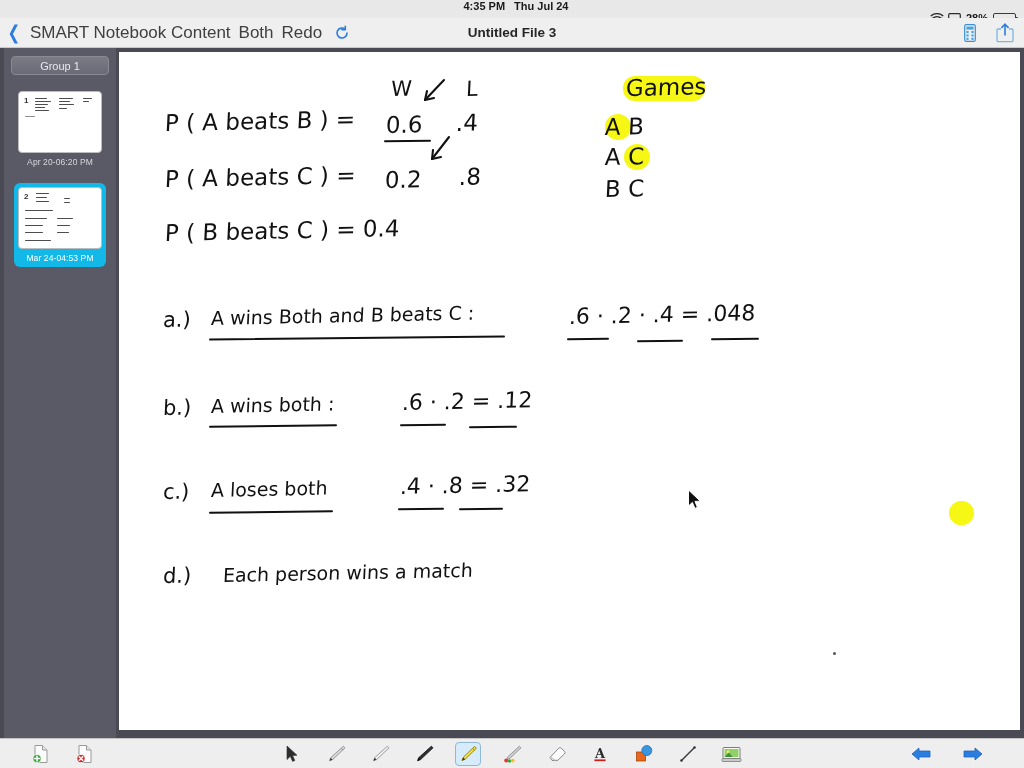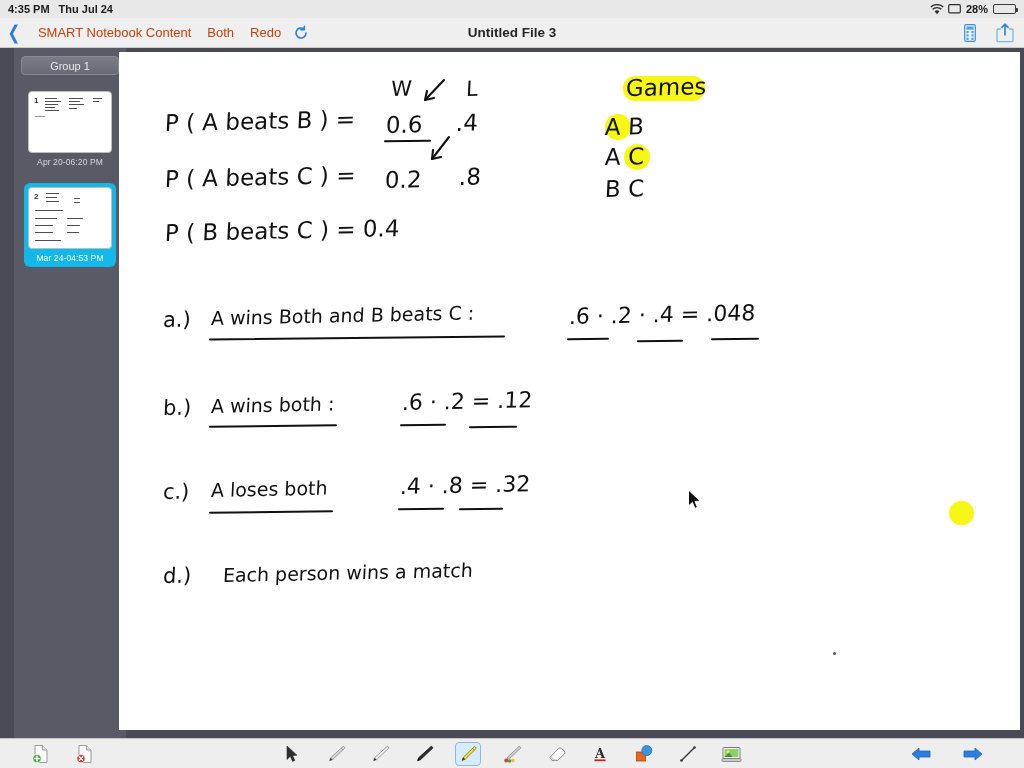--- a/index.html
+++ b/index.html
@@ -9,21 +9,21 @@
     overflow: hidden;
     background: #4a4a55;
   }
   #app { position: relative; width: 1024px; height: 768px; }
 
   
   .status-bar {
     position: absolute; left: 0; top: 0; width: 1024px; height: 18px;
     background: #e8e8e8;
     display: flex; align-items: center;
-    font-size: 11px; font-weight: bold; color: #1a1a1a;
+    font-size: 11px; font-weight: bold; color: #1a1a1a; flex-direction: column;
   }
   .status-left { display: flex; align-items: center; gap: 9px; padding-left: 8px; }
   .status-right { margin-left: auto; display: flex; align-items: center; gap: 5px; padding-right: 8px; }
   .wifi-icon { display:inline-block; width: 13px; height: 10px; position: relative; }
   .wifi-icon svg { display:block; }
   .airplay-icon svg { display:block; }
   .batt-pct { font-size: 11px; font-weight: bold; }
   .batt {
     width: 23px; height: 10px; border: 1px solid #3a3a3a; border-radius: 2px;
     position: relative; padding: 1px;
@@ -38,34 +38,34 @@
   .nav-bar {
     position: absolute; left: 0; top: 18px; width: 1024px; height: 30px;
     background: #efefef; border-bottom: 1px solid #c9c9c9;
     display: flex; align-items: center;
   }
   .nav-left { display: flex; align-items: center; gap: 8px; padding-left: 6px; }
   .back-chevron {
     color: #2b7de0; font-size: 19px; line-height: 1; font-weight: 300;
     transform: scaleX(0.8);
   }
-  .nav-link { color: #c2410c; font-size: 13px; margin-left: 8px; }
+  .nav-link { color: #404040; font-size: 17px; }
   .refresh-icon { color: #2b7de0; margin-left: 4px; display:flex; align-items:center; }
   .nav-title {
     position: absolute; left: 0; right: 0; text-align: center;
     font-size: 13.5px; color: #262626; font-weight: bold; pointer-events: none;
   }
   .nav-right {
     margin-left: auto; display: flex; align-items: center; gap: 20px; padding-right: 10px;
     position: relative; z-index: 2;
   }
 
   
   .sidebar {
-    position: absolute; left: 14px; top: 48px; width: 112px; height: 690px;
+    position: absolute; left: 4px; top: 48px; width: 112px; height: 690px;
     background: #5a5a66;
   }
   .group-tab {
     margin: 8px 7px 0 7px; height: 19px; border-radius: 4px;
     background: linear-gradient(#7b7b86,#6a6a76);
     border: 1px solid #8a8a95;
     color: #e8e8ee; font-size: 11px; display: flex; align-items: center; justify-content: center;
   }
   .thumb-wrap { margin: 12px 10px 0 10px; border-radius: 6px; padding: 4px; }
   .thumb-wrap.selected { background: #12b9e8; }

